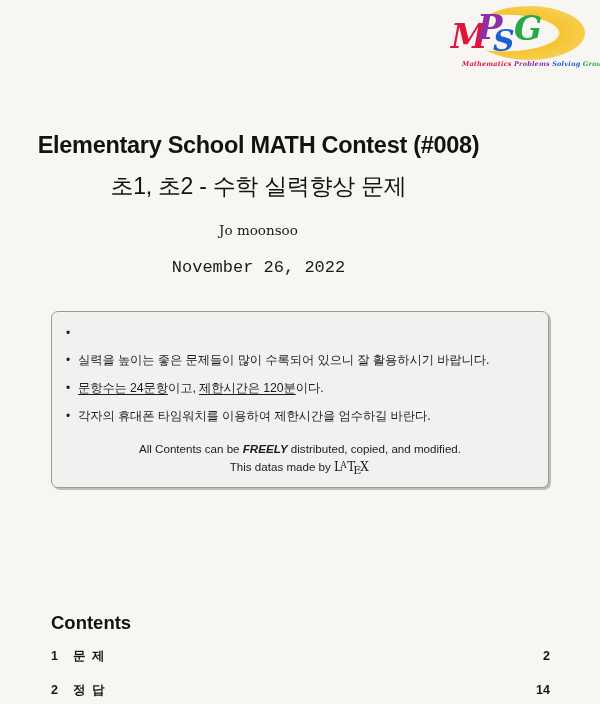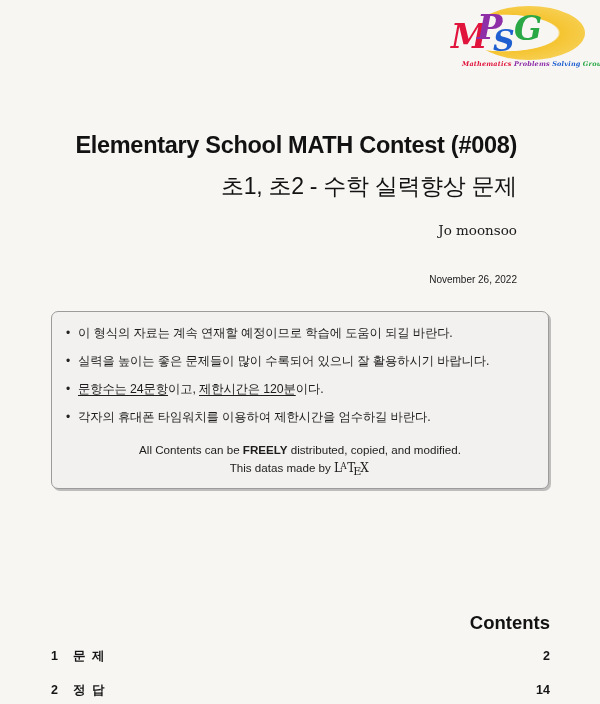--- a/index.html
+++ b/index.html
@@ -68,21 +68,21 @@
   #logo .tagline .c2 { color: #8e2fa8; }
   #logo .tagline .c3 { color: #1f5fd0; }
   #logo .tagline .c4 { color: #2aa845; }
 
   
   #title-block {
     position: absolute;
     top: 132px;
     left: 0;
     width: 517px;
-    text-align: right;
+    text-align: center;
   }
   .title-en {
     font-size: 23.5px;
     font-weight: bold;
     letter-spacing: -0.3px;
     color: #121212;
   }
   .title-ko {
     margin-top: 12px;
     font-size: 23px;
@@ -90,23 +90,23 @@
     letter-spacing: -0.3px;
     color: #121212;
   }
   .author {
     margin-top: 20px;
     font-family: "DejaVu Serif", serif;
     font-size: 13.5px;
     color: #1a1a1a;
   }
   .date {
-    margin-top: 36px;
-    font-family: Liberation Sans, sans-serif;
-    font-size: 10px;
+    margin-top: 20px;
+    font-family: Liberation Mono, monospace;
+    font-size: 17px;
     color: #1a1a1a;
   }
 
   
   #notice-box {
     position: absolute;
     left: 51px;
     top: 311px;
     width: 498px;
     box-sizing: border-box;
@@ -142,21 +142,21 @@
   .u { text-decoration: underline; text-underline-offset: 2px; }
 
   
   #copyright {
     margin-top: 14px;
     text-align: center;
     font-size: 11.6px;
     line-height: 18px;
     color: #1c1c1c;
   }
-  #copyright b { font-weight: bold; }
+  #copyright b { font-weight: bold; font-style: italic; }
   .latex {
     display: inline-block;
     font-family: "DejaVu Serif", serif;
     font-size: 12px;
     letter-spacing: -0.5px;
   }
   .latex .a {
     font-size: 8.5px;
     position: relative;
     top: -3.5px;
@@ -175,21 +175,20 @@
     position: absolute;
     left: 51px;
     top: 612px;
     width: 499px;
   }
   .contents-title {
     font-size: 18.5px;
     font-weight: bold;
     color: #121212;
     margin-bottom: 14px;
-    text-align: right;
   }
   .toc-row {
     display: flex;
     align-items: baseline;
     font-size: 12.5px;
     font-weight: bold;
     color: #151515;
     margin-bottom: 17px;
   }
   .toc-num { width: 22px; flex: 0 0 22px; }
@@ -220,21 +219,20 @@
   <div class="title-ko">초1, 초2 - 수학 실력향상 문제</div>
   <div class="author">Jo moonsoo</div>
   <div class="date">November 26, 2022</div>
 </div>
 
 <div id="notice-box">
 
   <div class="bullet-item">
     <div class="bullet-dot">•</div>
     <div class="bullet-body">
-      <p>이 형식의 자료는 계속 연재할 예정이므로 학습에 도움이 되길 바란다.</p>
     </div>
   </div>
 
   <div class="bullet-item">
     <div class="bullet-dot">•</div>
     <div class="bullet-body">
       <p>실력을 높이는 좋은 문제들이 많이 수록되어 있으니 잘 활용하시기 바랍니다.</p>
     </div>
   </div>
 

